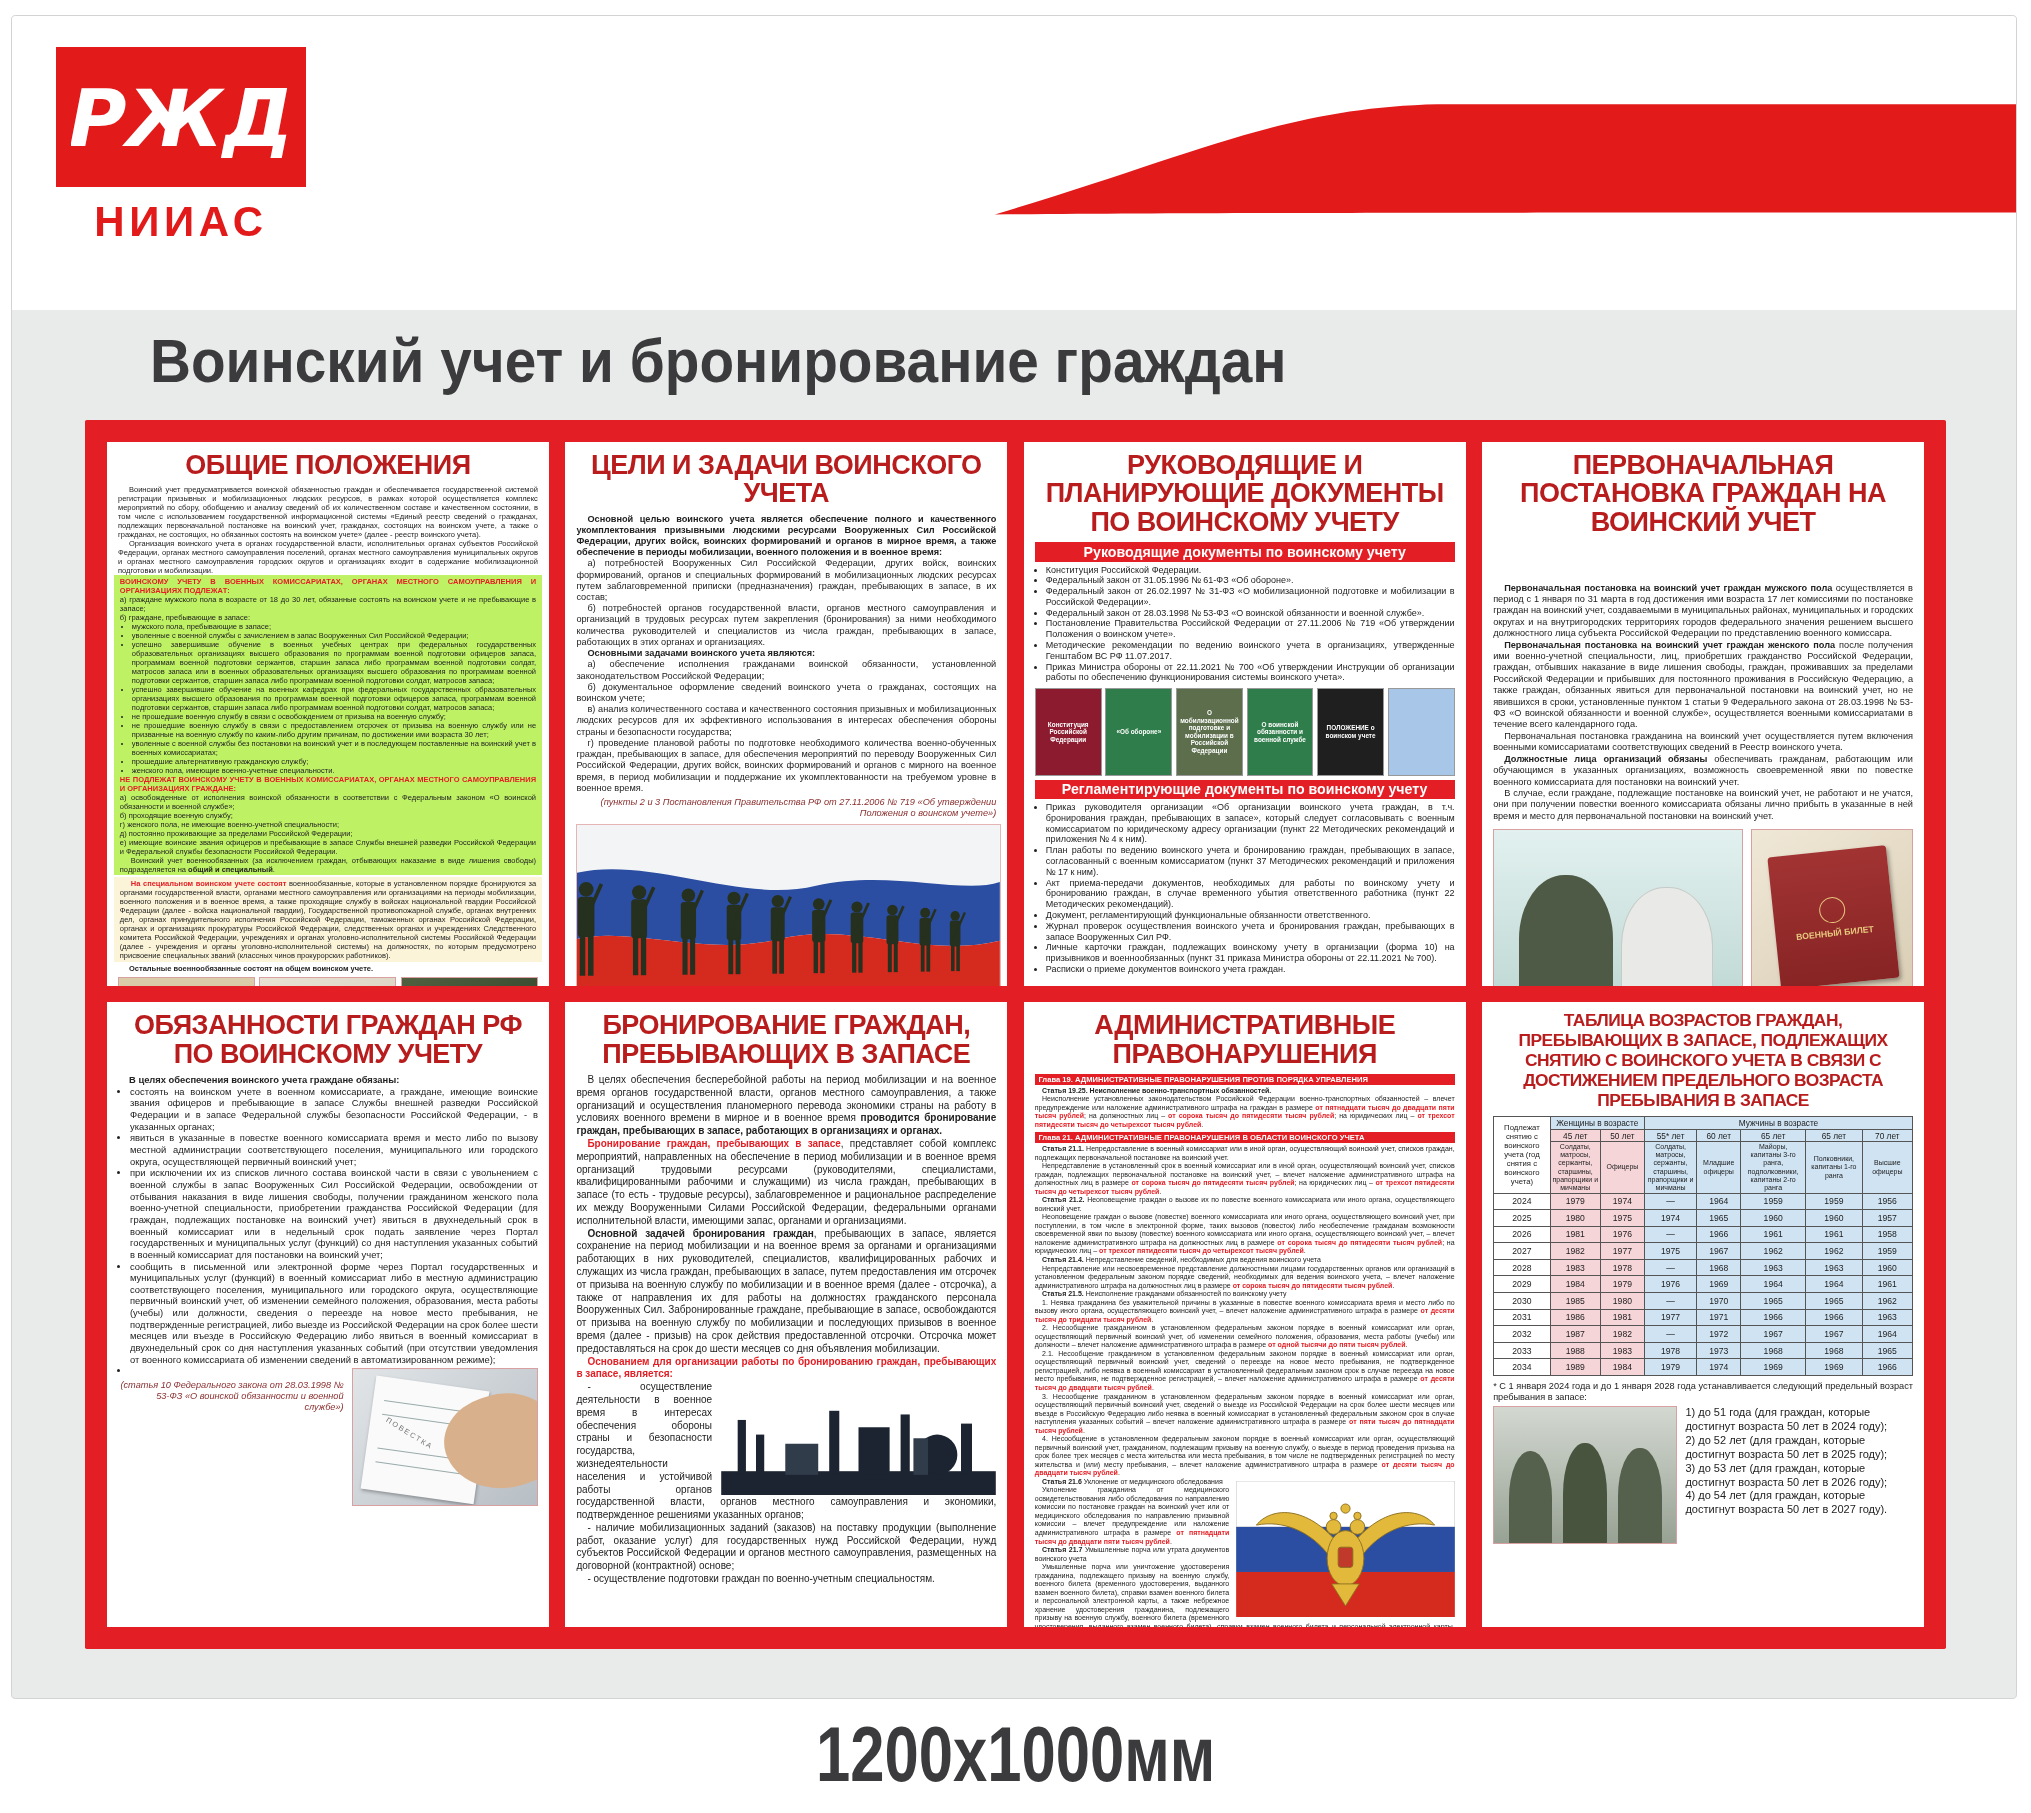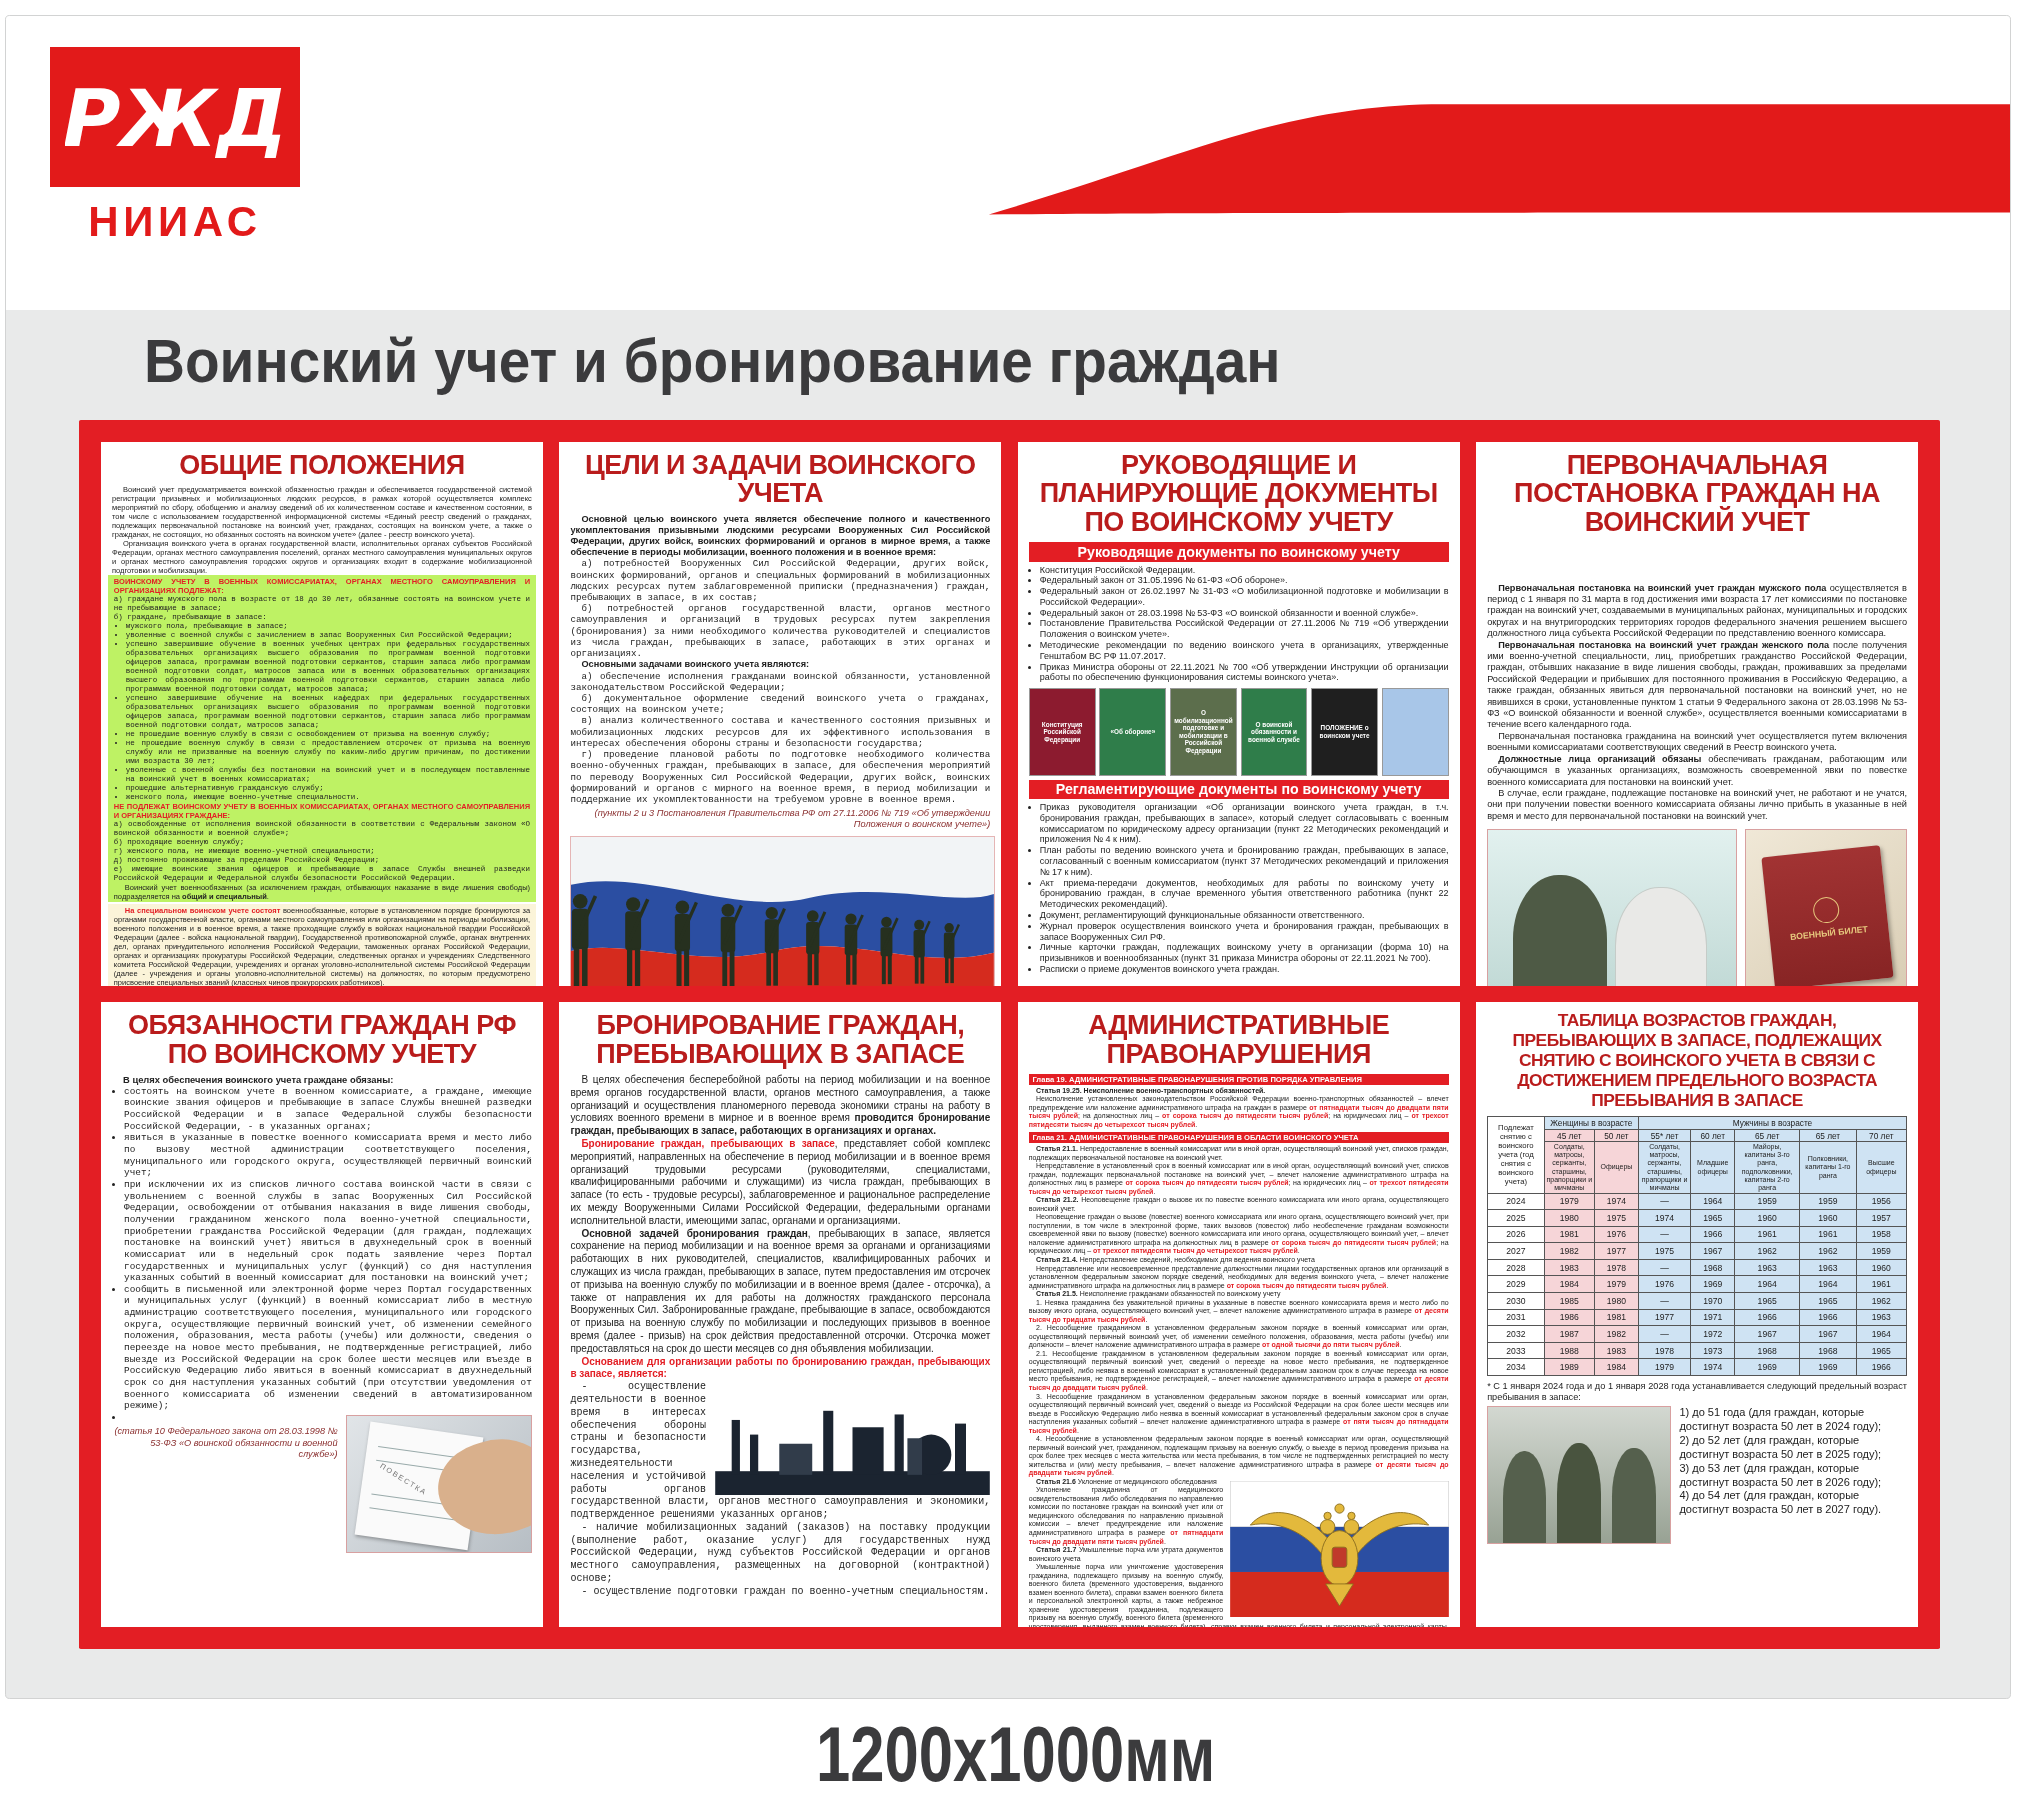--- a/index.html
+++ b/index.html
@@ -1,36 +1,36 @@
 <!DOCTYPE html>
 <html style="font-size:14.7px"><head>
 <meta charset="utf-8">
 <style>
   html,body{margin:0;padding:0;background:#fff;}
   #stage{position:relative;width:2031px;height:1814px;background:#fff;font-family:"Liberation Sans",sans-serif;color:#222;overflow:hidden;}
-  .poster{position:absolute;left:5px;top:14.7px;width:2004px;height:1682px;background:#e9eaea;border:1.8px solid #d2d3d3;border-radius:4.6px;overflow:hidden;}
+  .poster{position:absolute;left:11px;top:14.7px;width:2004px;height:1682px;background:#e9eaea;border:1.8px solid #d2d3d3;border-radius:4.6px;overflow:hidden;}
   .band{position:absolute;left:0;top:0;width:100%;height:294px;background:#fff;}
   .swoosh{position:absolute;top:0;right:0;width:1056px;height:294px;}
   .brand{position:absolute;left:44px;top:31px;width:250px;}
   .brand-logo{width:250px;height:140px;background:#e21a1a;display:flex;align-items:center;justify-content:center;}
   .brand-sub{margin-top:11px;text-align:center;color:#e21a1a;font-weight:700;font-size:42px;letter-spacing:4.6px;}
   .main-title{position:absolute;left:138px;top:310px;font-size:61px;font-weight:700;color:#3b3b3d;white-space:nowrap;transform:scaleX(.93);transform-origin:left top;}
   .red-panel{position:absolute;left:73px;top:404px;width:1861px;height:1229px;background:#e31e24;border-radius:1.8px;}
   .grid{position:absolute;left:22px;top:22px;right:22px;bottom:22px;display:grid;grid-template-columns:repeat(4,1fr);grid-template-rows:544px auto;gap:16.5px;}
   .cell{background:#fff;padding:7.3px 11px 9.2px;overflow:hidden;position:relative;}
   .sec-title{color:#b91c1c;font-weight:700;text-align:center;line-height:1.06;margin:1.8px 0 5.5px;font-size:27px;letter-spacing:-0.5px;}
   .b{font-weight:700;} .r{color:#e31e24;font-weight:700;}
   p{margin:0;}
   .t{text-indent:11px;}
   
   .s1 .txt{font-size:7.5px;line-height:1.2;text-align:justify;}
   .graybox{background:#bef264;padding:1.8px 5.5px;margin:0 -3.7px;}
   .redhead{color:#e31e24;font-weight:700;}
   .yellow{background:#fbf4d9;padding:1.8px 5.5px;margin:1.8px -3.7px;}
-  .blt{margin:0;padding-left:12px;font-family:Liberation Mono, monospace;}
+  .blt{margin:0;padding-left:12px;}
   .blt li{margin:0;}
   .plain{list-style:none;padding-left:0;}
   .photo-row{display:flex;gap:4.6px;margin-top:4.6px;}
   .ph{flex:1;height:94px;position:relative;overflow:hidden;border:0.9px solid #d8a0a0;}
   .ph-building{background:linear-gradient(#dccdaa,#c9b48d);}
   .ph-office{background:linear-gradient(160deg,#e9e3d5,#cdc4b0);}
   .ph-radio{background:linear-gradient(150deg,#50603f,#2b3a26);}
   .sil{position:absolute;border-radius:48% 48% 7.3px 7.3px;}
   
   .s2 .txt{font-size:9.2px;line-height:1.22;text-align:justify;}

